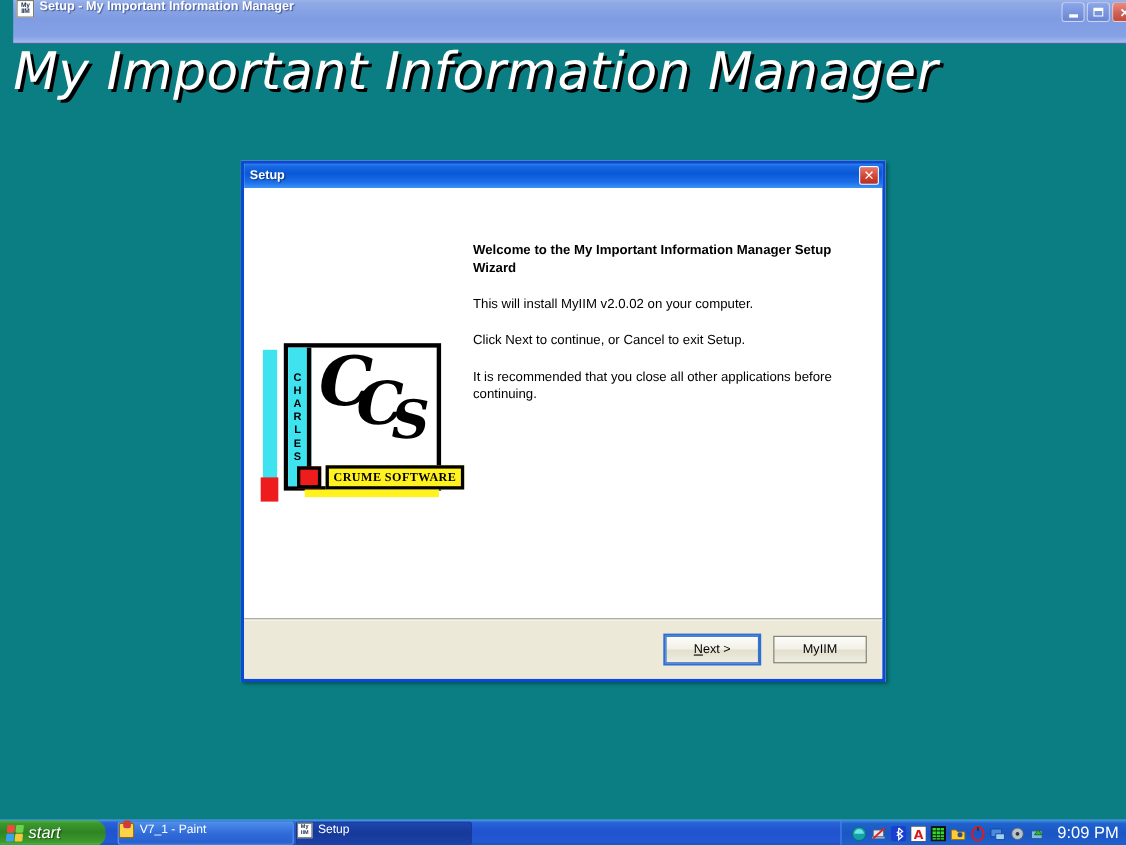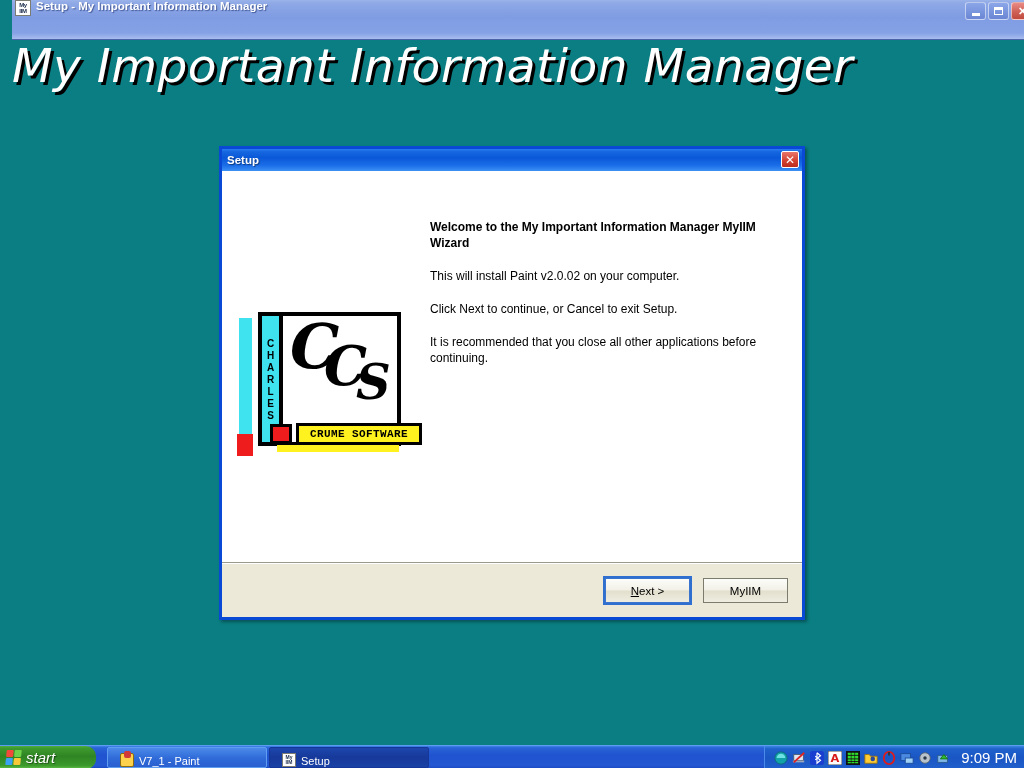--- a/index.html
+++ b/index.html
@@ -183,21 +183,21 @@
     position: absolute; left: 8px; top: 108px; width: 22px; height: 20px;
     background: #ee1c1c; border: 3px solid #000000;
   }
   #logo-yellow-bar {
     position: absolute; left: 34px; top: 107px; width: 126px; height: 22px;
     background: #fff21f; border: 3px solid #000000;
     display: flex; align-items: center; justify-content: center;
   }
   #logo-yellow-bar span {
     font-size: 11px; font-weight: bold; color: #000000;
-    letter-spacing: 0.4px; font-family: Liberation Mono, monospace;
+    letter-spacing: 0.4px; font-family: Liberation Serif, serif;
   }
   #logo-yellow-strip {
     position: absolute; left: 40px; top: 133px; width: 122px; height: 7px;
     background: #fff21f;
   }
 
   
   #taskbar {
     position: absolute; left: 0; top: 745px; width: 1024px; height: 23px;
     background: linear-gradient(to bottom,
@@ -223,22 +223,22 @@
   #start-flag i:nth-child(3) { background: #3aa2f2; }
   #start-flag i:nth-child(4) { background: #f7c93a; }
   #start-label {
     color: #ffffff; font-size: 15px; font-weight: normal; font-style: italic;
     text-shadow: 1px 1px 1px rgba(0,0,0,.45);
     font-family: "Liberation Sans", sans-serif;
   }
   #task-buttons { display: flex; align-items: center; margin-left: 11px; gap: 2px; }
   .task-button {
     height: 21px; width: 160px;
-    display: flex; align-items: flex-end; cursor: default;
-    border-radius: 2px; padding-left: 12px;
+    display: flex; align-items: flex-start; cursor: default;
+    border-radius: 2px; padding-left: 0;
     color: #ffffff; font-size: 11px;
   }
   .task-button.inactive { background: linear-gradient(to bottom,#4b8ae8,#2f6ad8 55%,#2a5fd0); border: 1px solid #5f9df0; }
   .task-button.active   { background: linear-gradient(to bottom,#1d46ad,#16399a 50%,#1a41a6); border: 1px solid #15379a; }
   .task-icon { width: 14px; height: 14px; margin-right: 5px; flex: none; }
   .task-icon.paint {
     background: #ffd24d; border: 1px solid #8a6b10; border-radius: 2px;
     position: relative;
   }
   .task-icon.paint::after {
@@ -319,22 +319,22 @@
           </div>
           <div id="logo-red-box2"></div>
           <div id="logo-yellow-bar">
             <span>CRUME SOFTWARE</span>
           </div>
         </div>
         <div id="logo-yellow-strip"></div>
       </div>
 
       <div id="wizard-text">
-        <div id="wizard-heading">Welcome to the My Important Information Manager MyIIM Wizard</div>
-        <div class="wizard-para">This will install Paint v2.0.02 on your computer.</div>
+        <div id="wizard-heading">Welcome to the My Important Information Manager Setup Wizard</div>
+        <div class="wizard-para">This will install MyIIM v2.0.02 on your computer.</div>
         <div class="wizard-para">Click Next to continue, or Cancel to exit Setup.</div>
         <div class="wizard-para">It is recommended that you close all other applications before continuing.</div>
       </div>
 
     </div>
 
     <div id="dialog-footer">
       <div class="dlg-button focused">
         <span class="accel">N</span>
           <span>ext &gt;</span>

